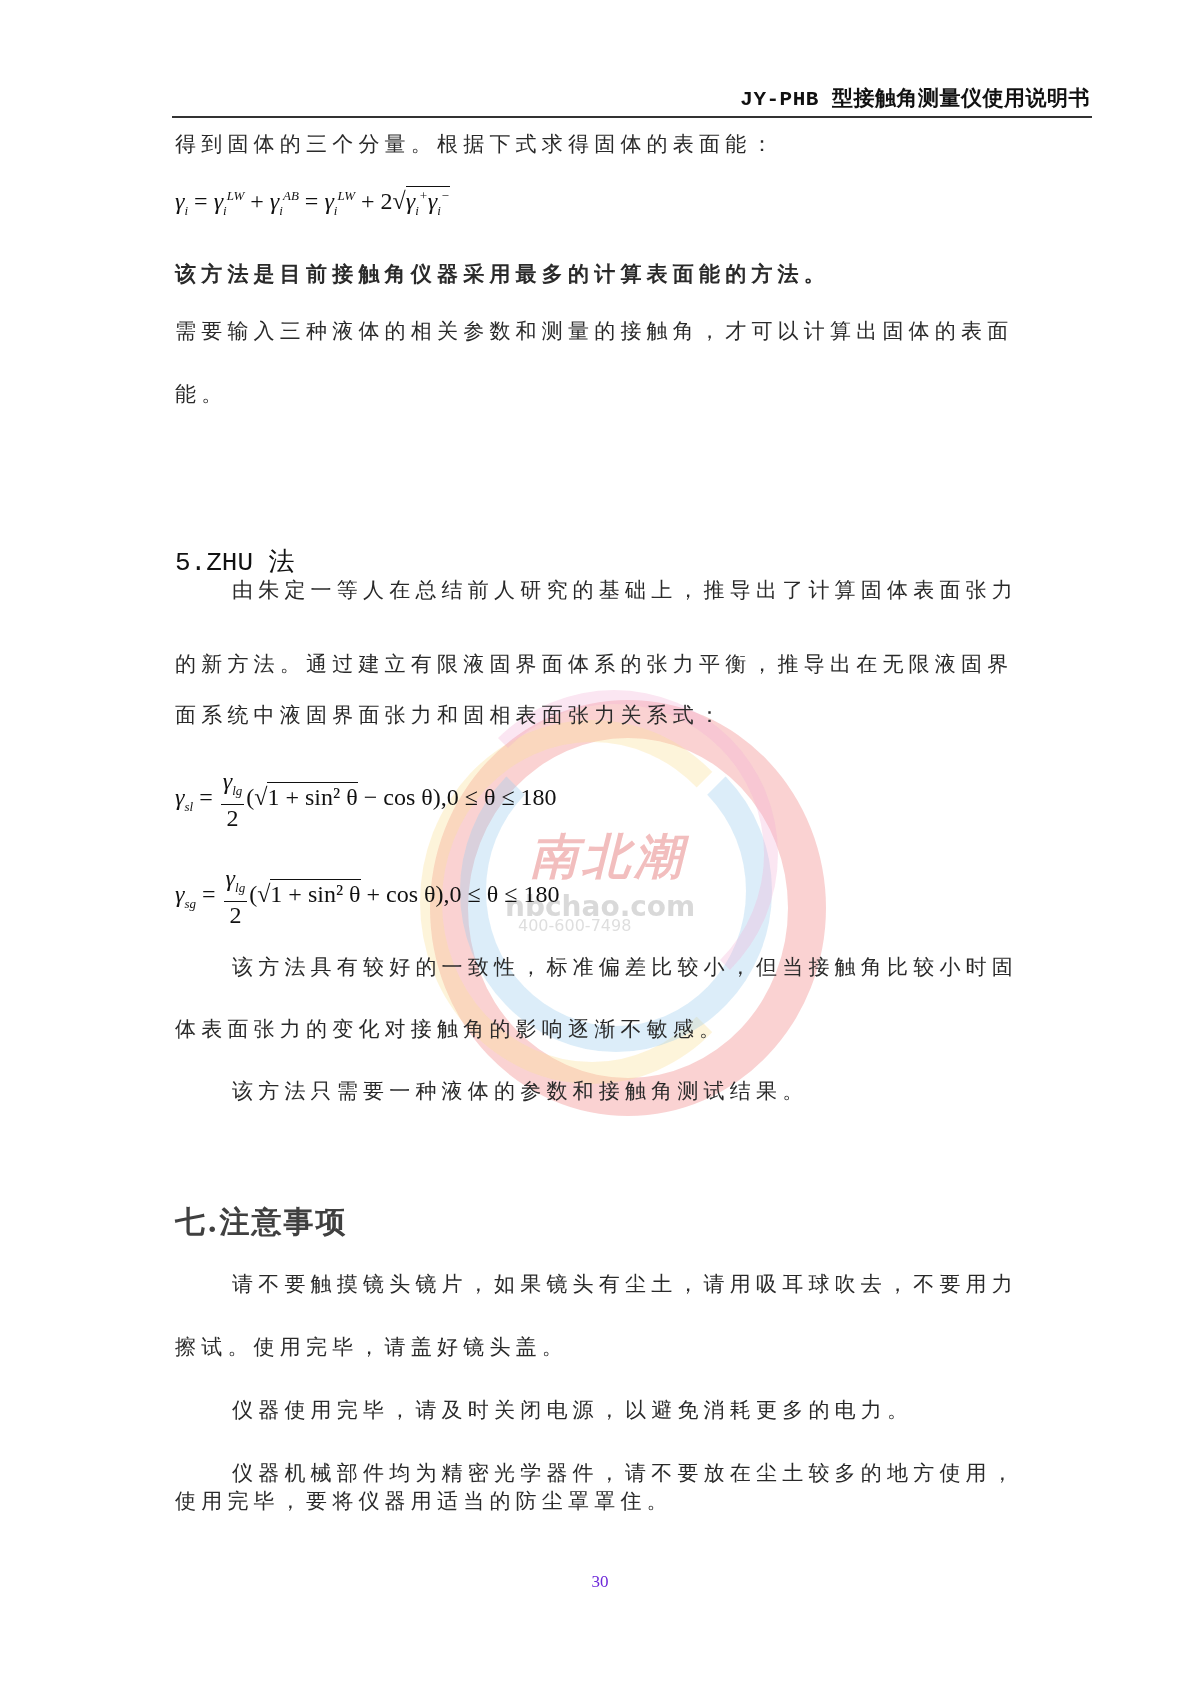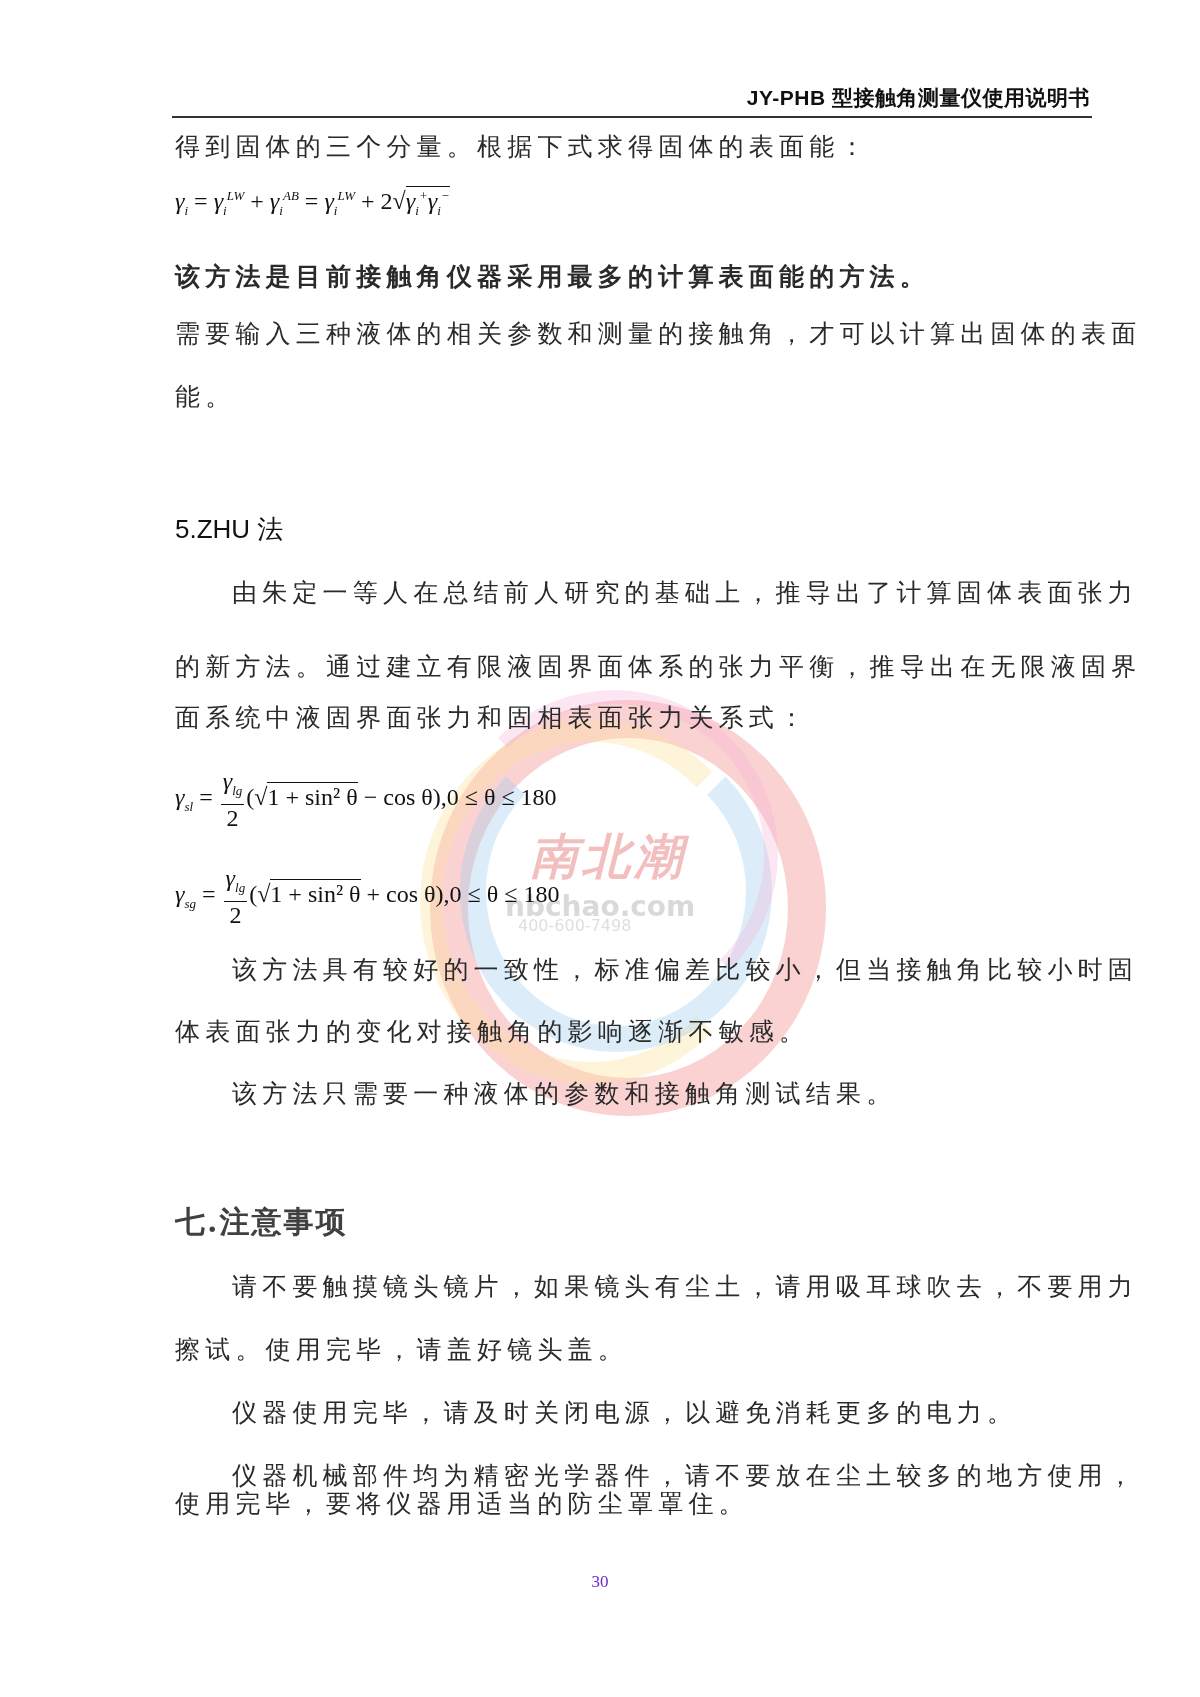--- a/index.html
+++ b/index.html
@@ -1,30 +1,30 @@
 <!DOCTYPE html>
 <html><head>
 <meta charset="utf-8">
 <style>
   html, body { margin:0; padding:0; background:#ffffff; }
   body { width:1200px; height:1697px; position:relative; overflow:hidden;
          font-family: "DejaVu Serif", "Liberation Serif", serif; color:#222; }
   .header-title { position:absolute; right:110px; top:84px; font-size:21px; font-weight:bold;
-                  font-family:Liberation Sans, sans-serif; letter-spacing:0.5px; color:#111; }
+                  font-family:Liberation Mono, monospace; letter-spacing:0.5px; color:#111; }
   .header-rule { position:absolute; left:172px; top:116px; width:920px; height:0; border-top:2px solid #333; }
-  .line { position:absolute; left:175px; font-size:25px; letter-spacing:5.2px; white-space:nowrap; color:#2a2a2a; }
+  .line { position:absolute; left:175px; font-size:21px; letter-spacing:5.2px; white-space:nowrap; color:#2a2a2a; }
   .indent { left:232px; }
   .formula { position:absolute; left:175px; font-family:"Liberation Serif","DejaVu Serif",serif; font-size:24px; white-space:nowrap; color:#111; }
   .formula i { font-style:italic; }
   .formula sub, .formula sup { font-size:13px; font-style:italic; }
   .sqrt { border-top:1.5px solid #111; padding-top:1px; }
   .frac { display:inline-block; vertical-align:middle; text-align:center; margin:0 2px; }
   .frac .num { display:block; border-bottom:1.5px solid #111; padding:0 2px; line-height:26px; }
   .frac .den { display:block; line-height:26px; }
-  .section-h { position:absolute; left:175px; font-size:26px; font-family:Liberation Sans, sans-serif; color:#111; }
+  .section-h { position:absolute; left:175px; font-size:26px; font-family:Liberation Mono, monospace; color:#111;margin-top:32px; }
   .chapter-h { position:absolute; left:175px; font-size:30px; font-weight:bold; color:#404040; letter-spacing:2px; }
   .page-num { position:absolute; left:0; width:1200px; text-align:center; top:1572px; font-size:17px; font-family:"Liberation Serif",serif; color:#6d28d9; }
   .watermark { position:absolute; left:420px; top:690px; width:360px; height:380px; pointer-events:none; opacity:0.55; }
   .wm-ring { position:absolute; border-radius:50%; }
   .wm-text1 { position:absolute; left:110px; top:135px; font-size:48px; font-weight:bold; color:#e88a8a; letter-spacing:4px; font-style:italic; font-family:Liberation Mono, monospace; }
   .wm-text2 { position:absolute; left:85px; top:200px; font-size:28px; font-weight:bold; color:#bbb; font-family:"DejaVu Sans",sans-serif; }
   .wm-text3 { position:absolute; left:98px; top:226px; font-size:16px; color:#c4c4c4; font-family:"DejaVu Sans",sans-serif; }
 </style>
 </head>
 <body>

